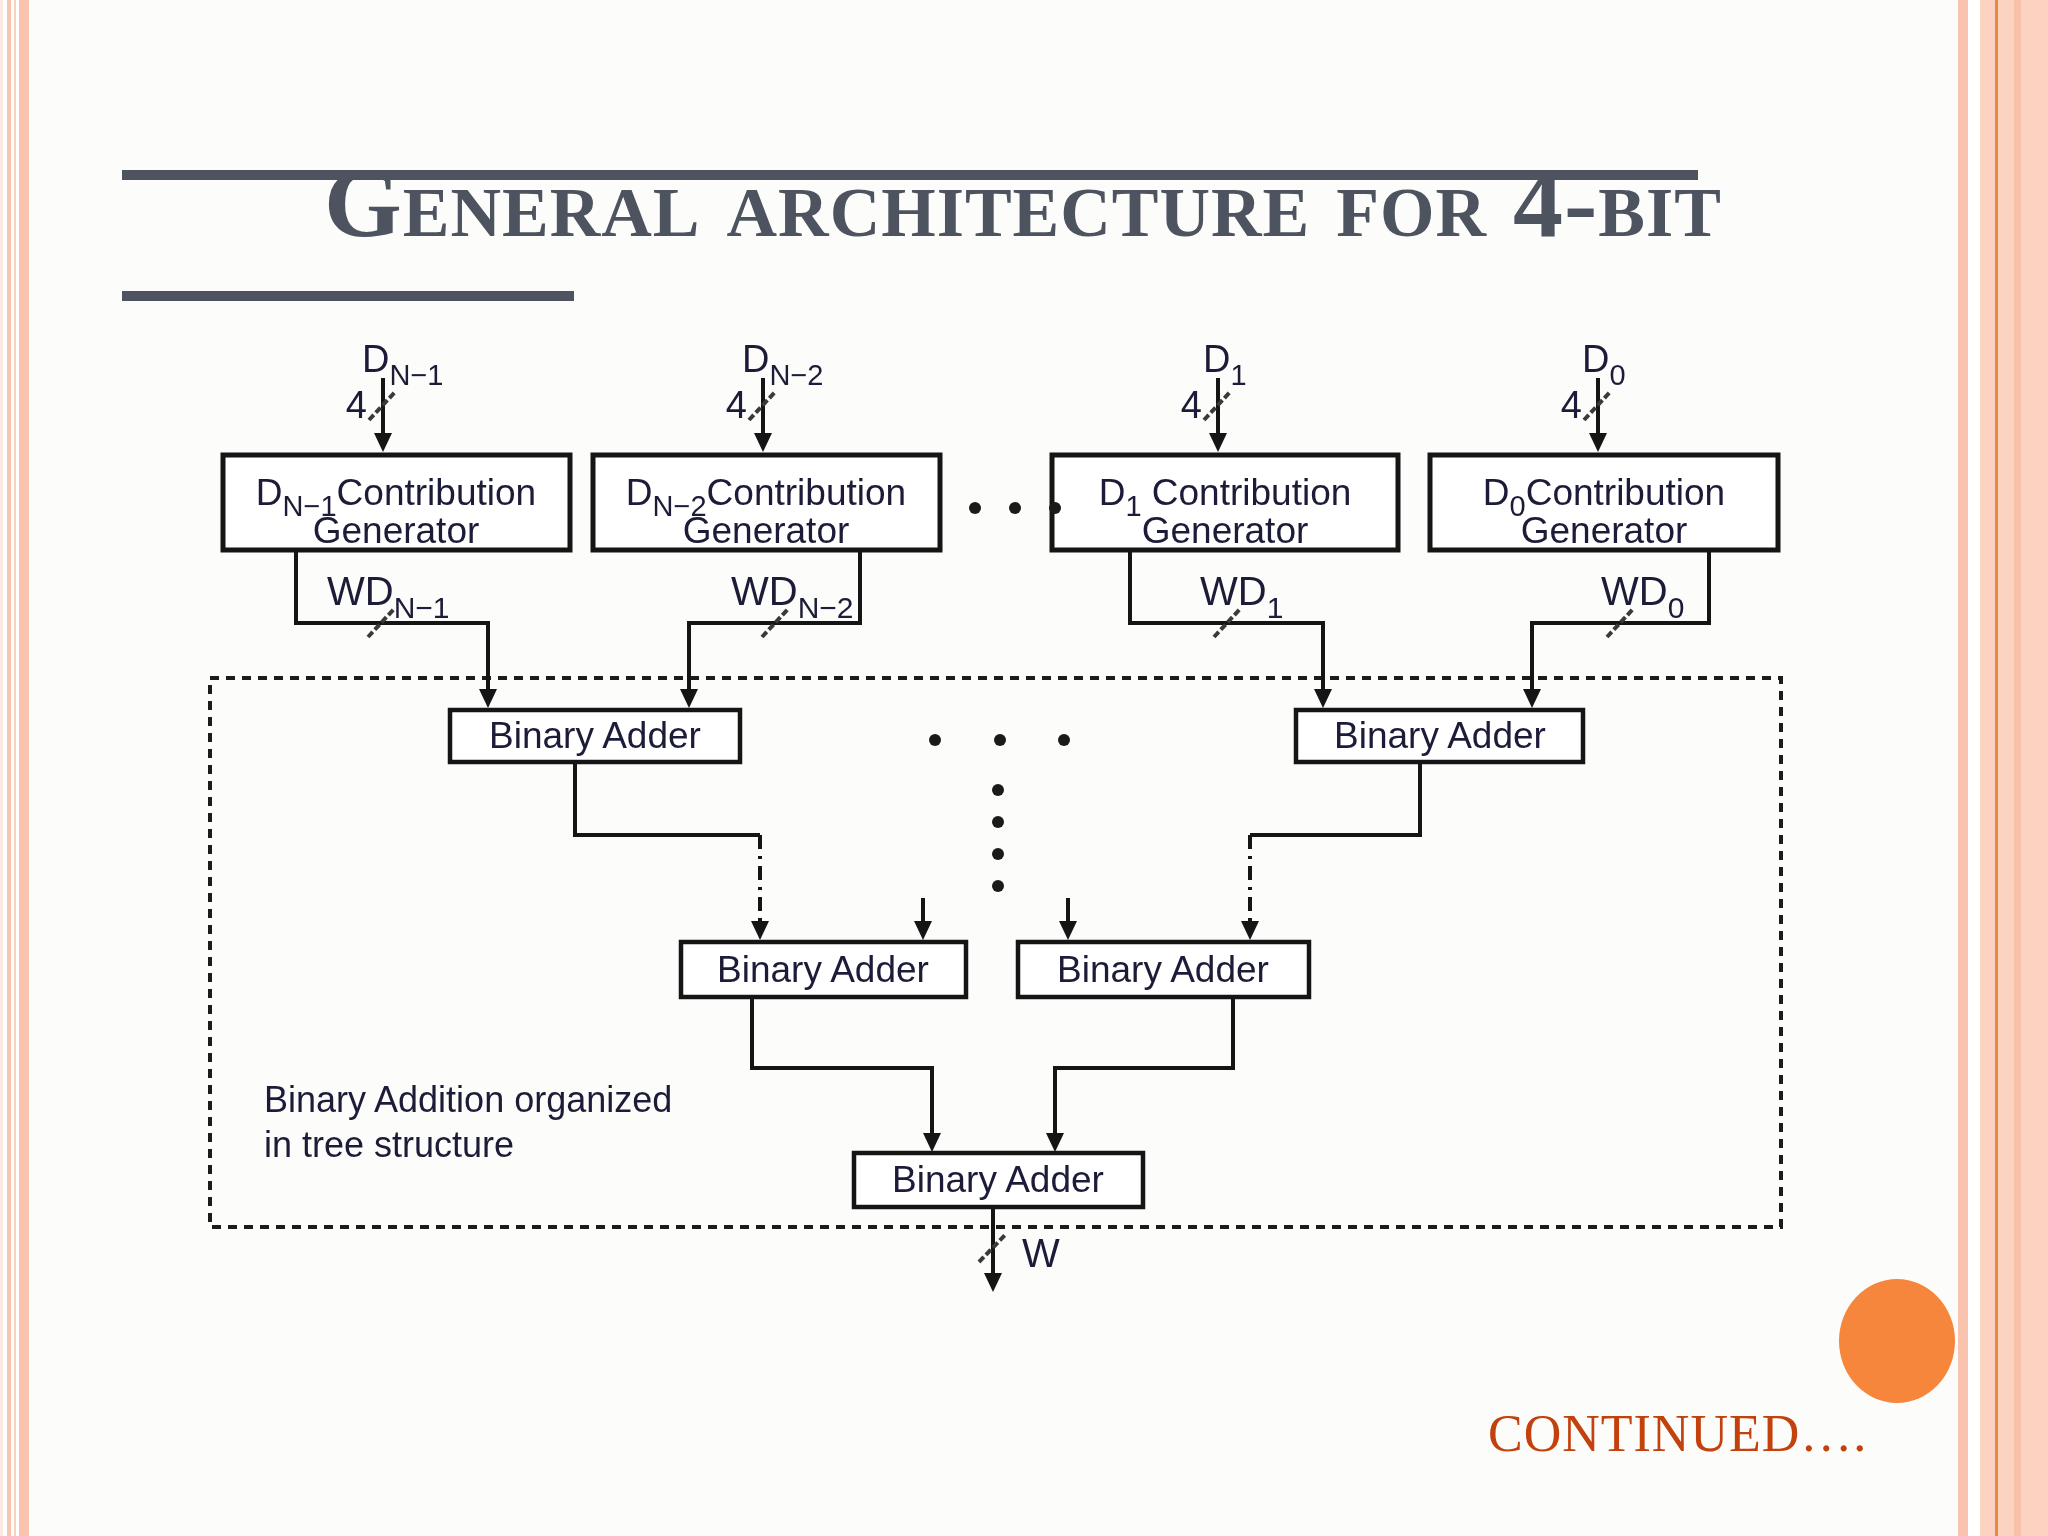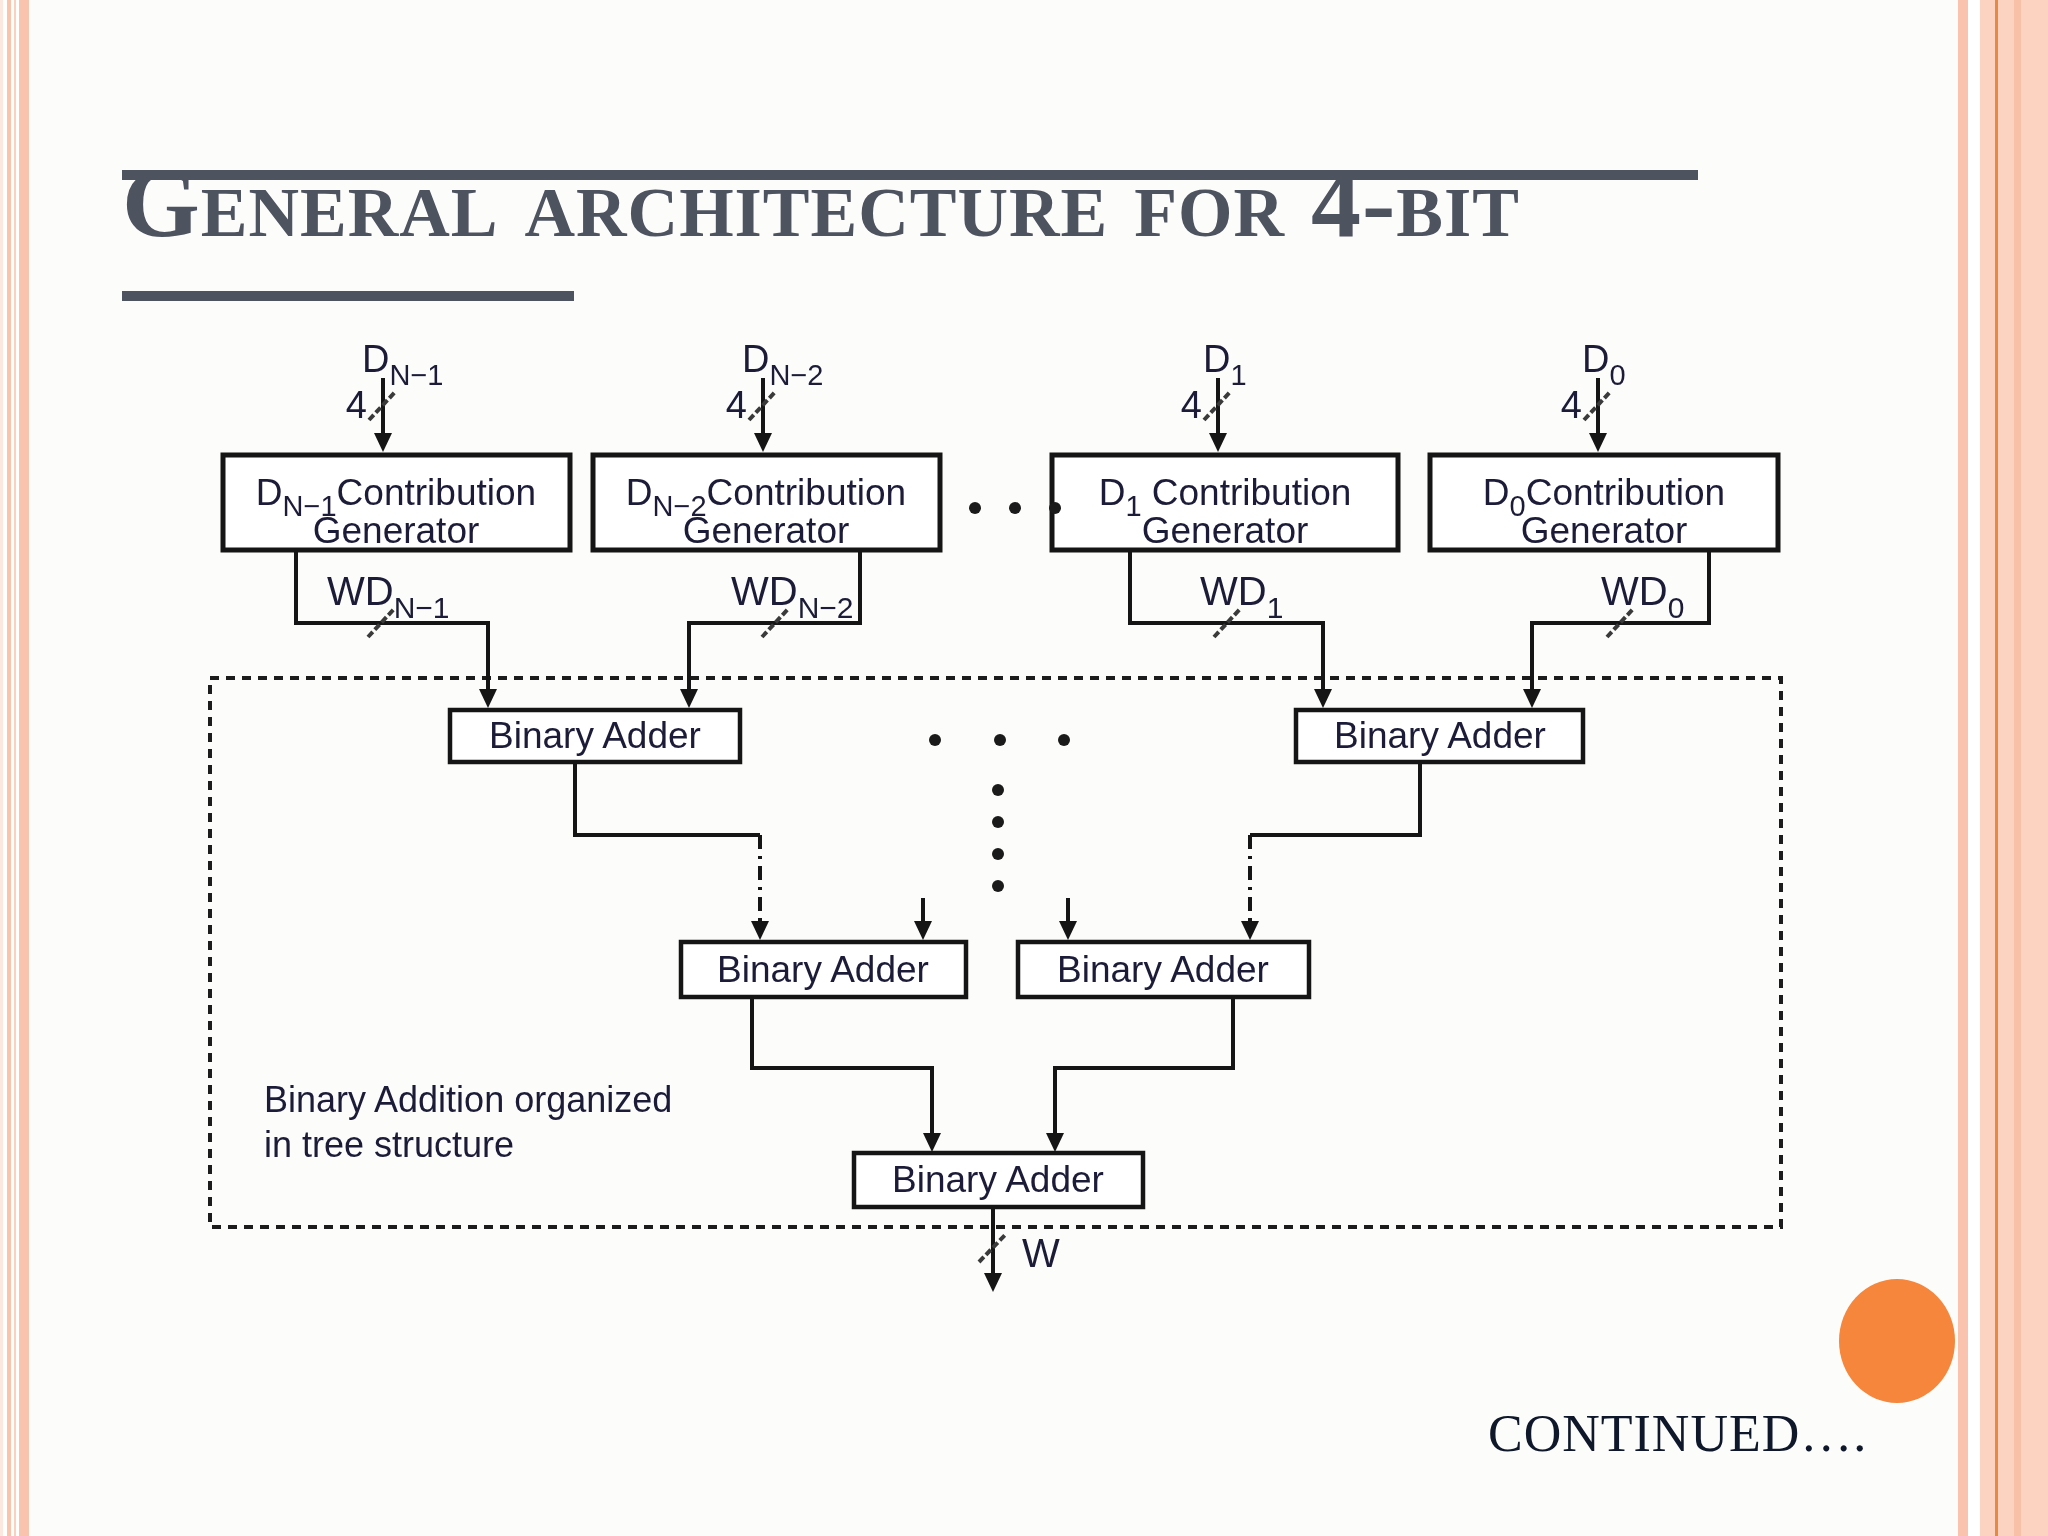--- a/index.html
+++ b/index.html
@@ -21,29 +21,29 @@
       #fcd2c0 40px 56px,#f9c0a8 56px 63px,#fcd2c0 63px 90px);
   }
   .title{
     position:absolute;left:122px;top:74px;width:1600px;
     font-family:"Liberation Serif", serif;
     font-variant:small-caps;
     font-size:100px;line-height:124px;
     color:#4e5360;letter-spacing:1px;
     font-weight:600;
   }
-  .title .tline{display:block;white-space:nowrap;}
+  .title .tline{display:block;white-space:nowrap;text-align:right;}
   .underline{position:absolute;background:#4e5360;height:10px;}
   .u1{left:122px;top:170px;width:1576px;}
   .u2{left:122px;top:291px;width:452px;}
   .diagram-svg{position:absolute;left:0;top:0;}
   .continued{
     position:absolute;left:1488px;top:1404px;
     font-family:"Liberation Serif", serif;
-    font-size:52px;color:#0f172a;letter-spacing:1px;white-space:nowrap;
+    font-size:52px;color:#c2410c;letter-spacing:1px;white-space:nowrap;
   }
   .accent-circle{
     position:absolute;left:1839px;top:1279px;width:116px;height:124px;
     border-radius:50%;background:#f5863c;
   }
   
   .wire{stroke:#151515;stroke-width:4;fill:none;}
   .wire-dashdot{stroke:#151515;stroke-width:4;fill:none;stroke-dasharray:14 7 3 7;}
   .boxgen{fill:#ffffff;stroke:#151515;stroke-width:5;}
   .boxadd{fill:#ffffff;stroke:#151515;stroke-width:4.5;}

